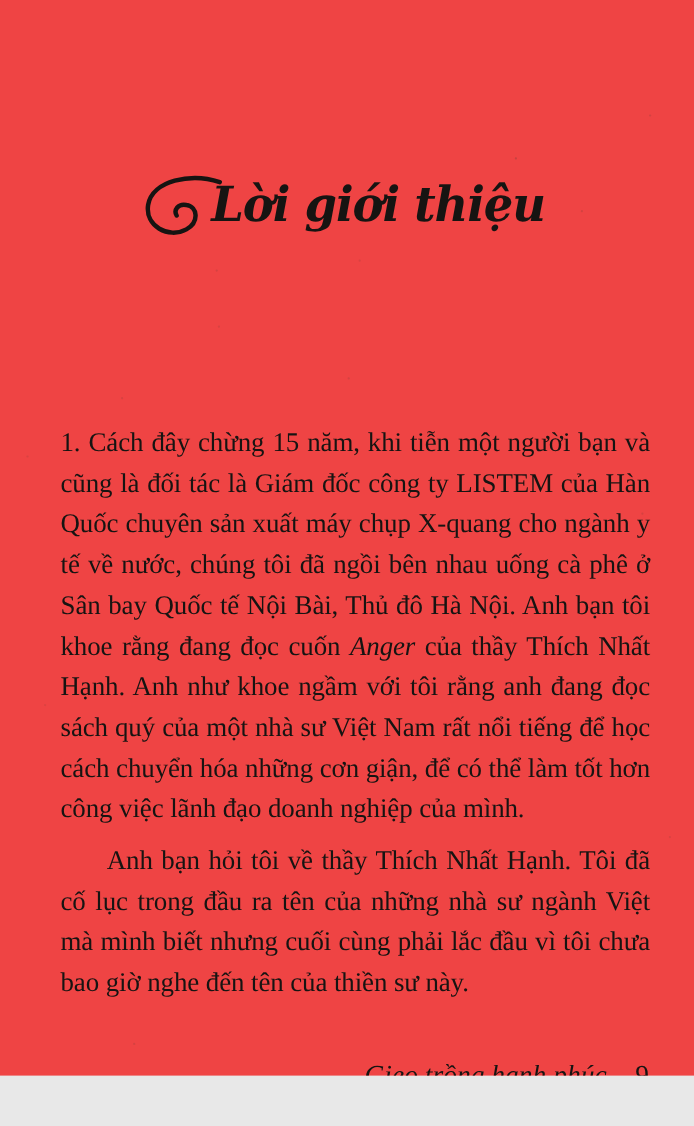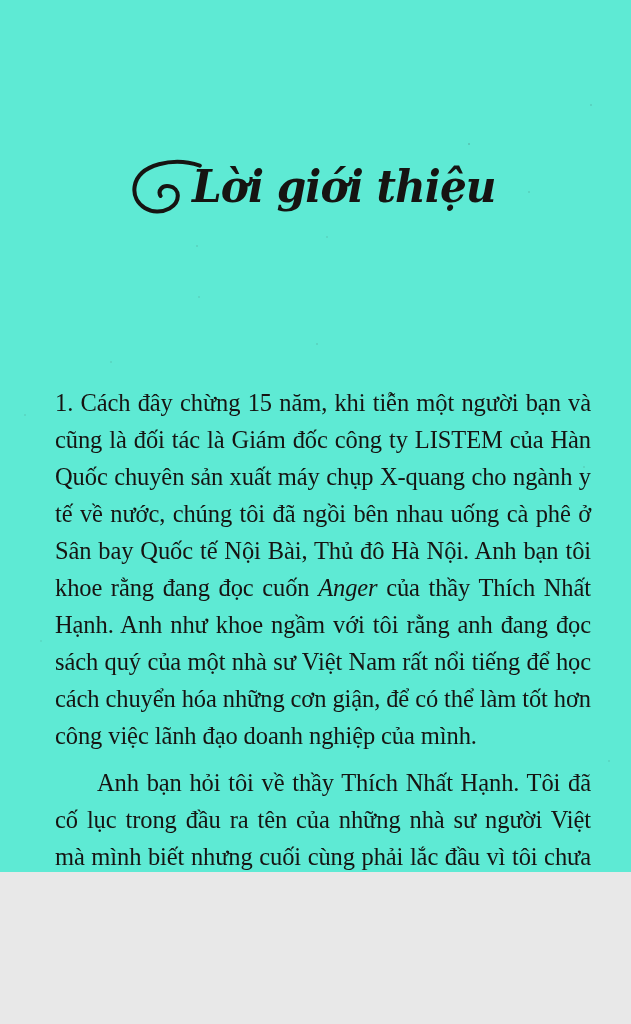--- a/index.html
+++ b/index.html
@@ -3,23 +3,23 @@
 <meta charset="utf-8">
 <style>
   html, body {
     margin: 0;
     padding: 0;
     background: #e8e8e8;
   }
   .page {
     position: relative;
     width: 631px;
-    height: 872px;
+    height: 978px;
     margin: 0 auto;
-    background: #5eead4;
+    background: #ef4444;
     overflow: hidden;
     color: #161412;
   }
   
   .specks {
     position: absolute;
     top: 0; left: 0;
     width: 2px; height: 2px;
     border-radius: 50%;
     background: transparent;
@@ -112,21 +112,21 @@
 
   <h1 class="chapter-title" style="margin:0; font-weight:normal;">
     <svg class="swash" viewBox="0 0 100 86" fill="none" xmlns="http://www.w3.org/2000/svg">
       <path d="M97 10 C 62 -2 14 8 9 38 C 5 64 34 80 56 68 C 72 59 70 40 56 38 C 46 36 40 44 44 51" stroke="#161412" stroke-width="5.5" stroke-linecap="round"></path>
     </svg>
     <span class="title-text">Lời giới thiệu</span>
   </h1>
 
   <div class="body-text">
     <p class="para-1"><span>1. Cách đây chừng 15 năm, khi tiễn một người bạn và cũng là đối tác là Giám đốc công ty LISTEM của Hàn Quốc chuyên sản xuất máy chụp X-quang cho ngành y tế về nước, chúng tôi đã ngồi bên nhau uống cà phê ở Sân bay Quốc tế Nội Bài, Thủ đô Hà Nội. Anh bạn tôi khoe rằng đang đọc cuốn </span><span class="italic-word">Anger</span><span> của thầy Thích Nhất Hạnh. Anh như khoe ngầm với tôi rằng anh đang đọc sách quý của một nhà sư Việt Nam rất nổi tiếng để học cách chuyển hóa những cơn giận, để có thể làm tốt hơn công việc lãnh đạo doanh nghiệp của mình.</span></p>
-    <p class="para-2">Anh bạn hỏi tôi về thầy Thích Nhất Hạnh. Tôi đã cố lục trong đầu ra tên của những nhà sư người Việt mà mình biết nhưng cuối cùng phải lắc đầu vì tôi chưa bao giờ nghe đến tên của thiền sư này.</p>
+    <p class="para-2">Anh bạn hỏi tôi về thầy Thích Nhất Hạnh. Tôi đã cố lục trong đầu ra tên của những nhà sư ngành Việt mà mình biết nhưng cuối cùng phải lắc đầu vì tôi chưa bao giờ nghe đến tên của thiền sư này.</p>
   </div>
 
   <div class="page-footer">
     <span class="footer-book-title">Gieo trồng hạnh phúc</span>
     <span class="footer-page-number">9</span>
   </div>
 
 </div>
 
 </body></html>

